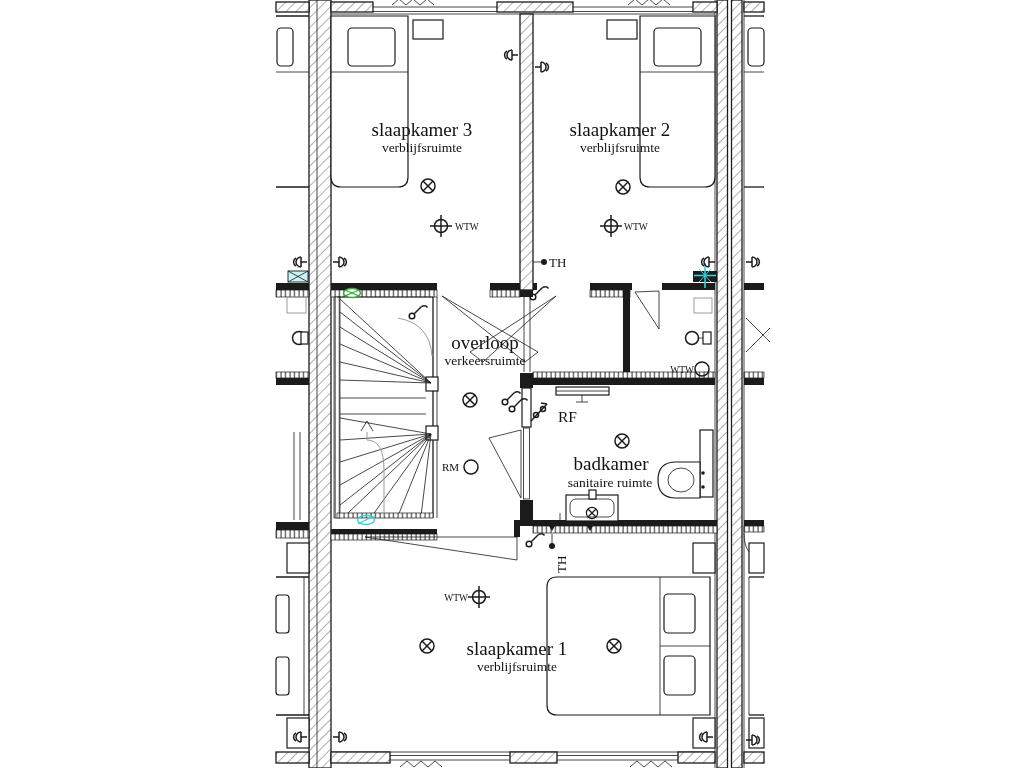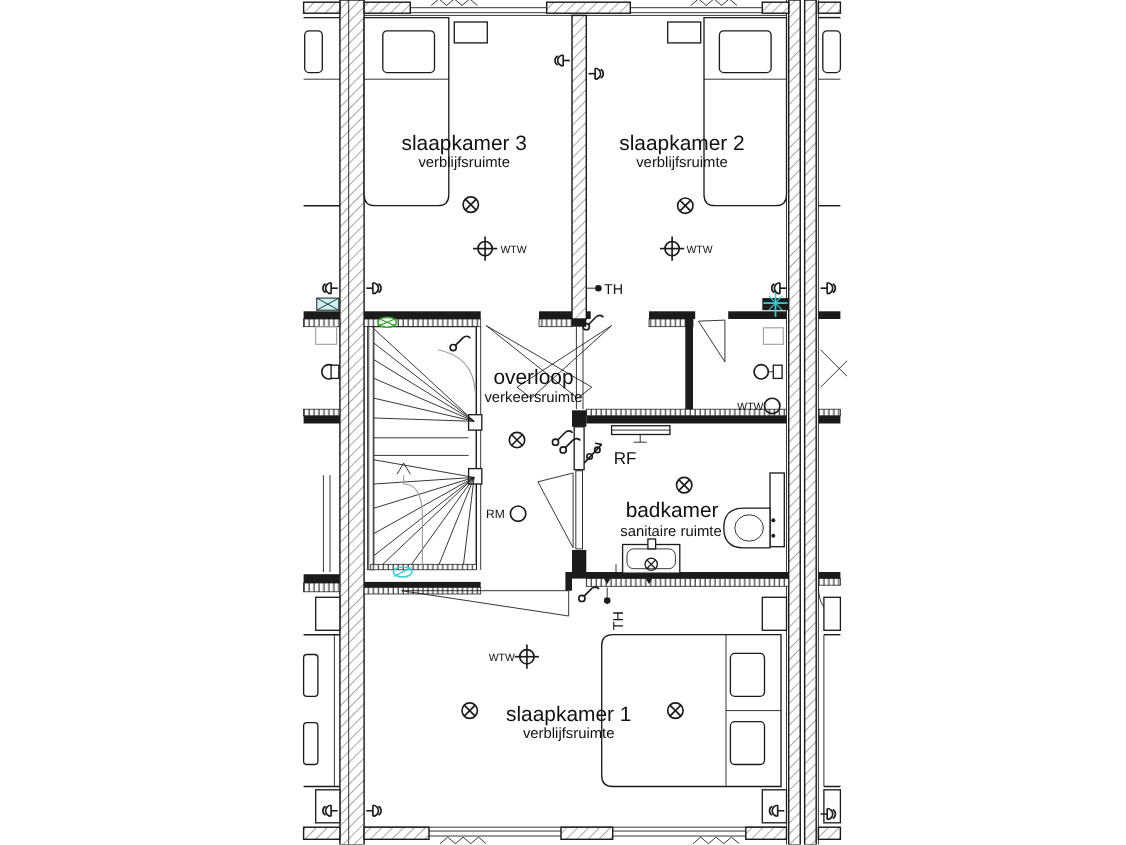--- a/index.html
+++ b/index.html
@@ -1,17 +1,17 @@
 <!DOCTYPE html>
 <html><head>
 <meta charset="utf-8">
 <style>
   html,body{margin:0;padding:0;background:#ffffff;}
   .page{position:relative;width:1024px;height:768px;background:#fff;overflow:hidden;
-        font-family:Liberation Sans, sans-serif;}
+        font-family:Liberation Serif, serif;}
   svg{position:absolute;left:0;top:0;}
   .w   {fill:url(#hatch);stroke:#1b1b1b;stroke-width:1.3;}
   .wb  {fill:#1b1b1b;stroke:none;}
   .tk  {fill:url(#ticks);stroke:#1b1b1b;stroke-width:0.7;}
   .ln  {stroke:#1b1b1b;stroke-width:1.3;fill:none;}
   .thin{stroke:#1b1b1b;stroke-width:0.8;fill:none;}
   .fx  {fill:#ffffff;stroke:#1b1b1b;stroke-width:1.2;}
   .fxt {fill:none;stroke:#1b1b1b;stroke-width:0.8;}
   .gray{stroke:#9c9c9c;stroke-width:1;fill:none;}
   .sym {stroke:#1b1b1b;stroke-width:1.5;fill:none;}

